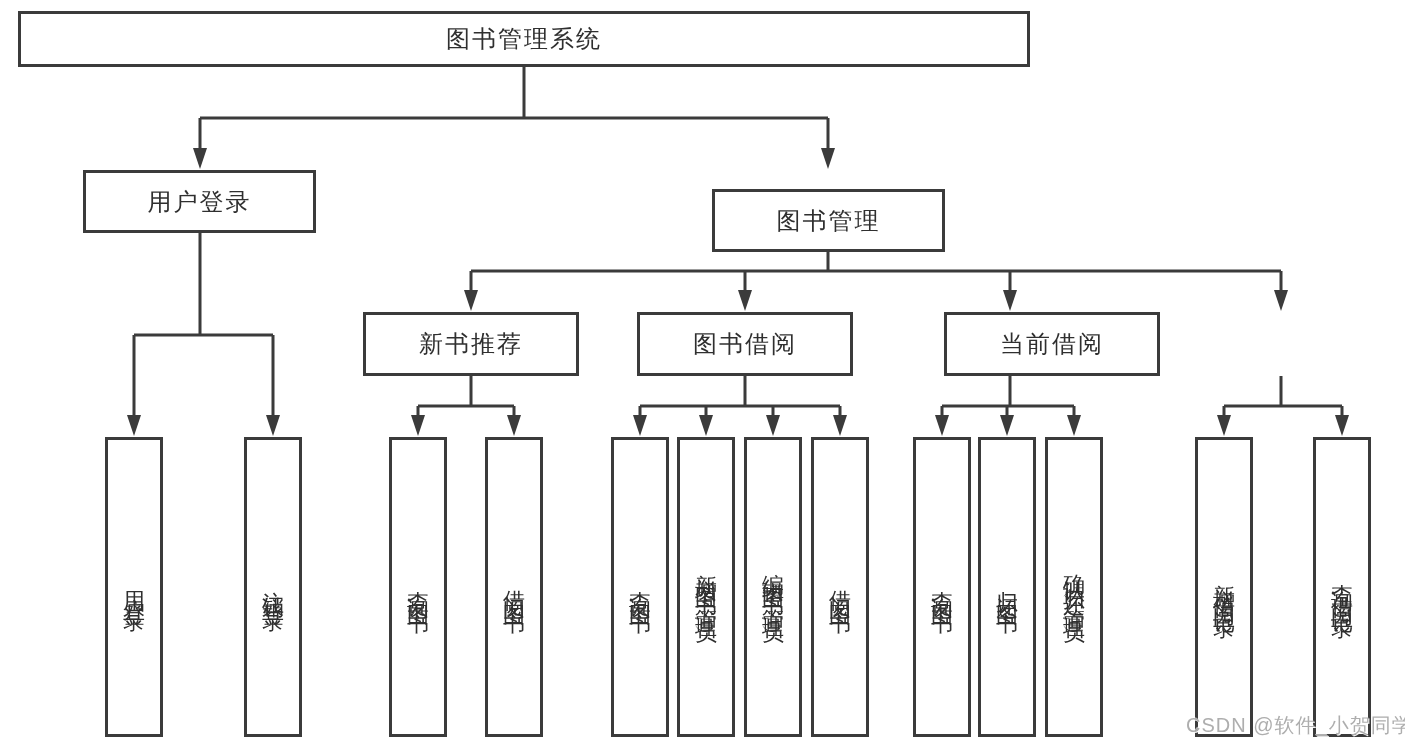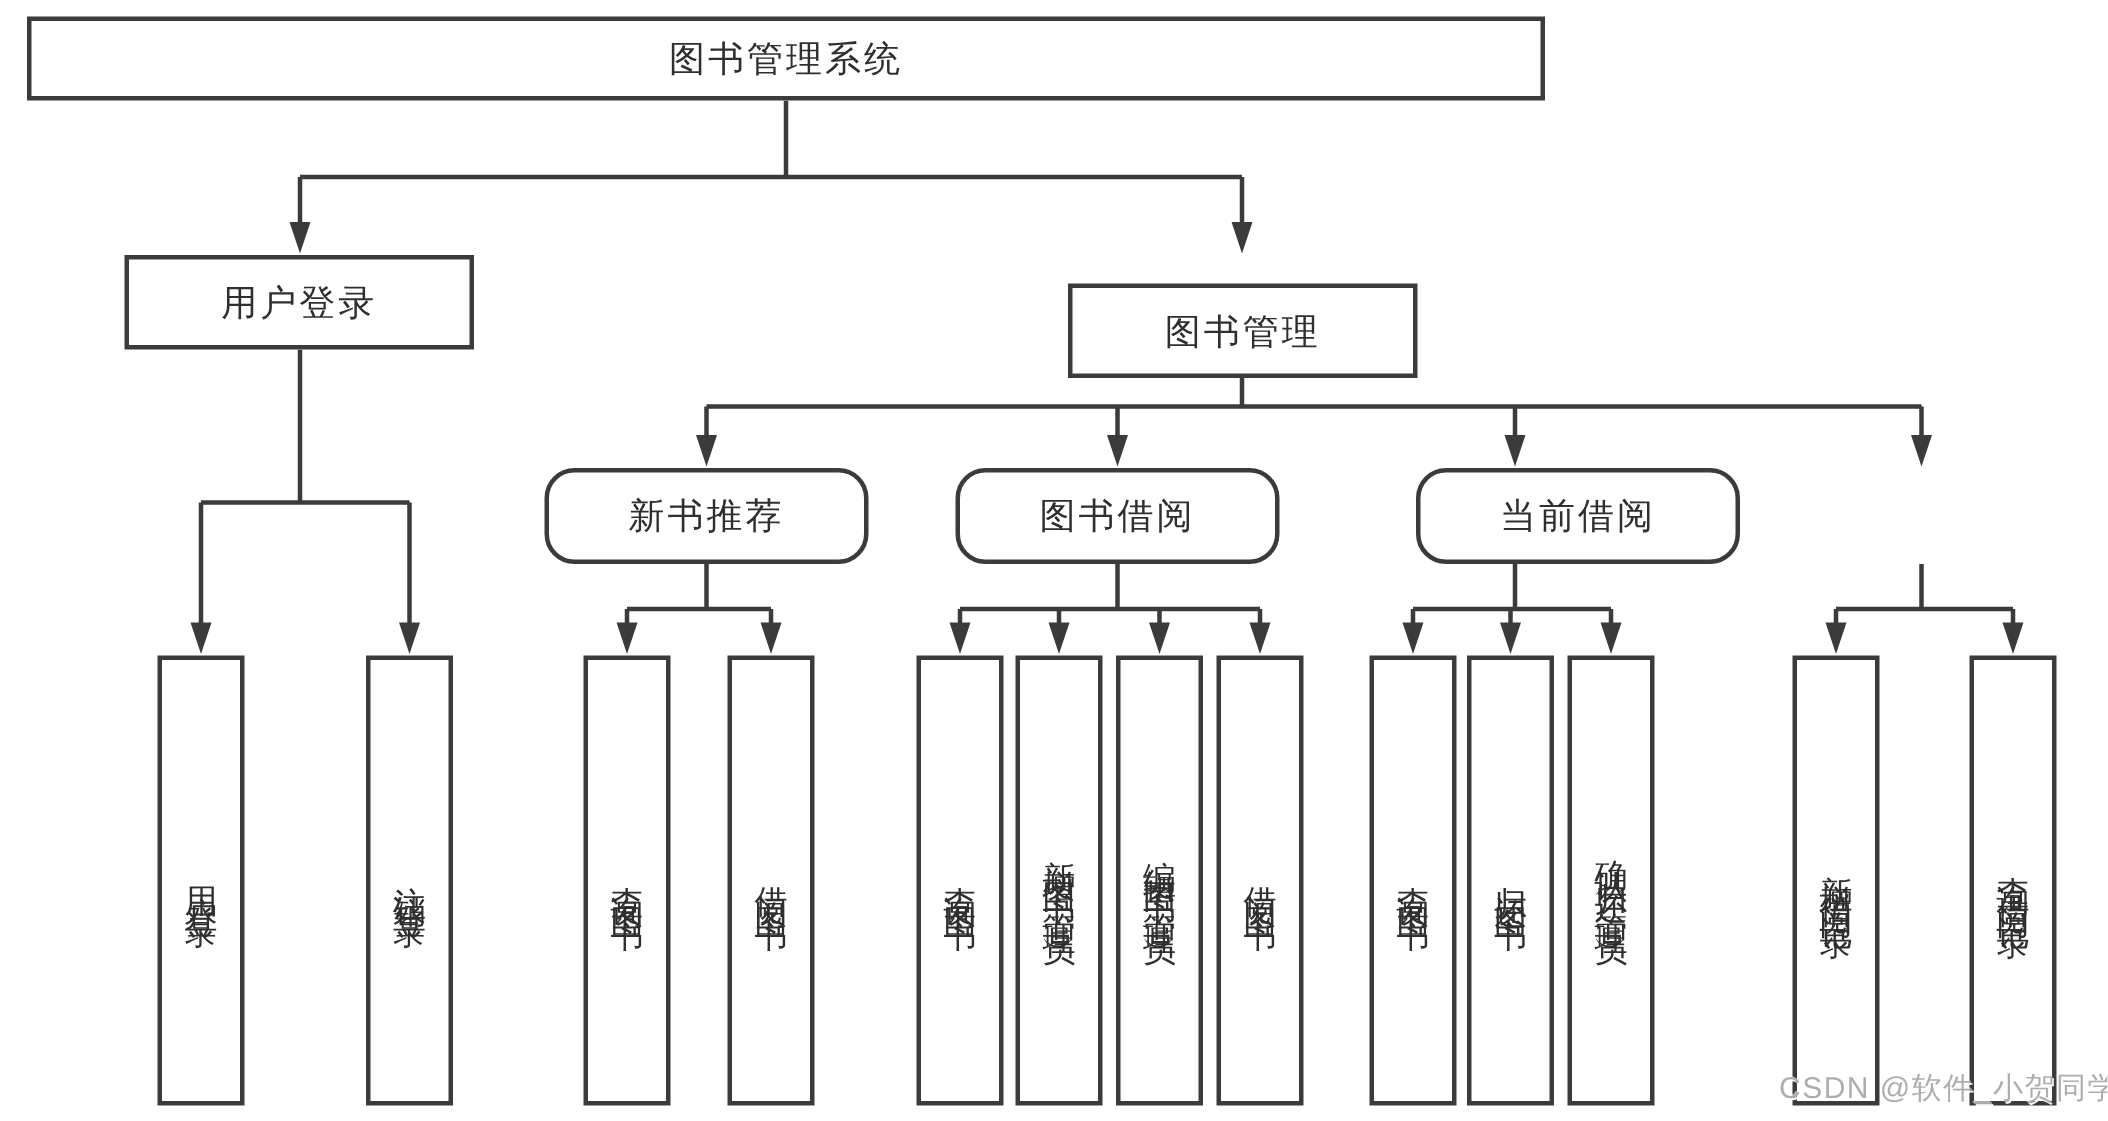--- a/index.html
+++ b/index.html
@@ -43,21 +43,21 @@
     font-size: 22px;
     letter-spacing: 7px;
     line-height: 1;
   }
   
   .n-root      { left: 18px;   top: 11px;  width: 1012px; height: 56px; }
   
   .n-userlogin { left: 83px;   top: 170px; width: 233px;  height: 63px; }
   .n-bookmgmt  { left: 712px;  top: 170px; width: 233px;  height: 63px; margin-top: 19px; }
   
-  .n-l3        { top: 312px;  width: 216px; height: 64px; border-radius: 20px; }
+  .n-l3        { top: 312px;  width: 216px; height: 64px; }
   .n-newbooks  { left: 363px; }
   .n-borrow    { left: 637px; }
   .n-current   { left: 944px; }
   .n-records   { left: 1173px; }
   
   .n-leaf      { top: 437px; width: 58px; height: 300px; }
   .n-g1a { left: 105px; }  .n-g1b { left: 244px; }
   .n-g2a { left: 389px; }  .n-g2b { left: 485px; }
   .n-g3a { left: 611px; }  .n-g3b { left: 677px; }
   .n-g3c { left: 744px; }  .n-g3d { left: 811px; }

